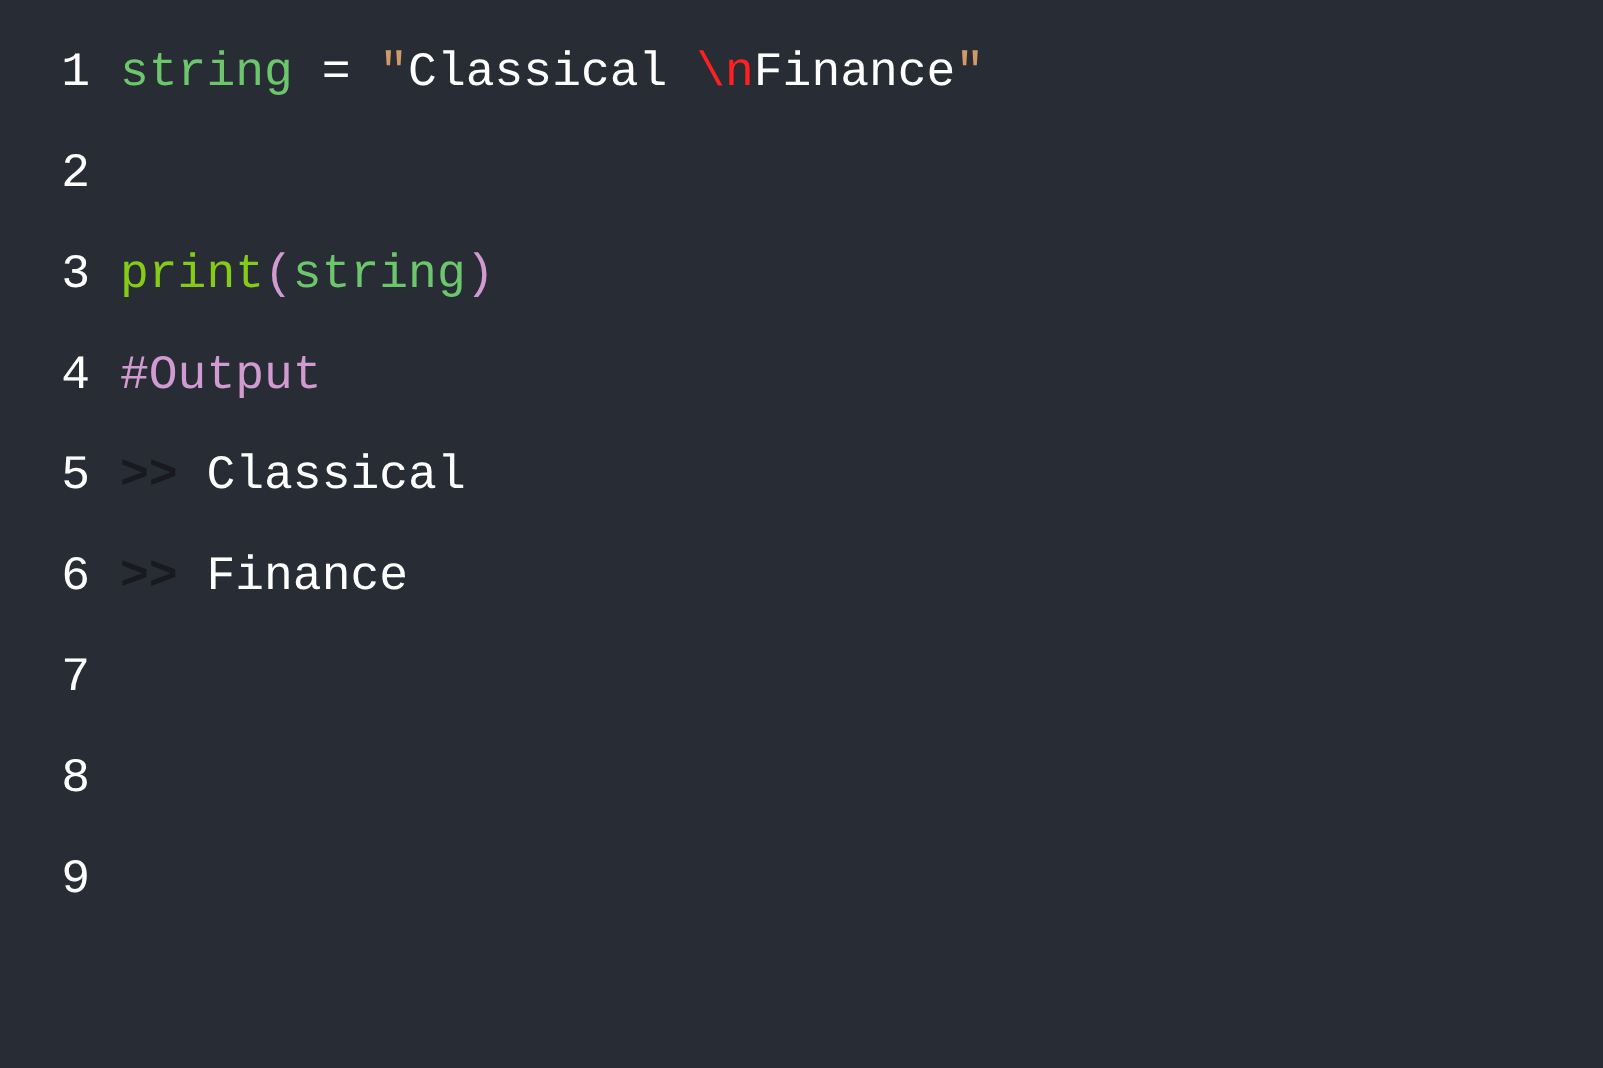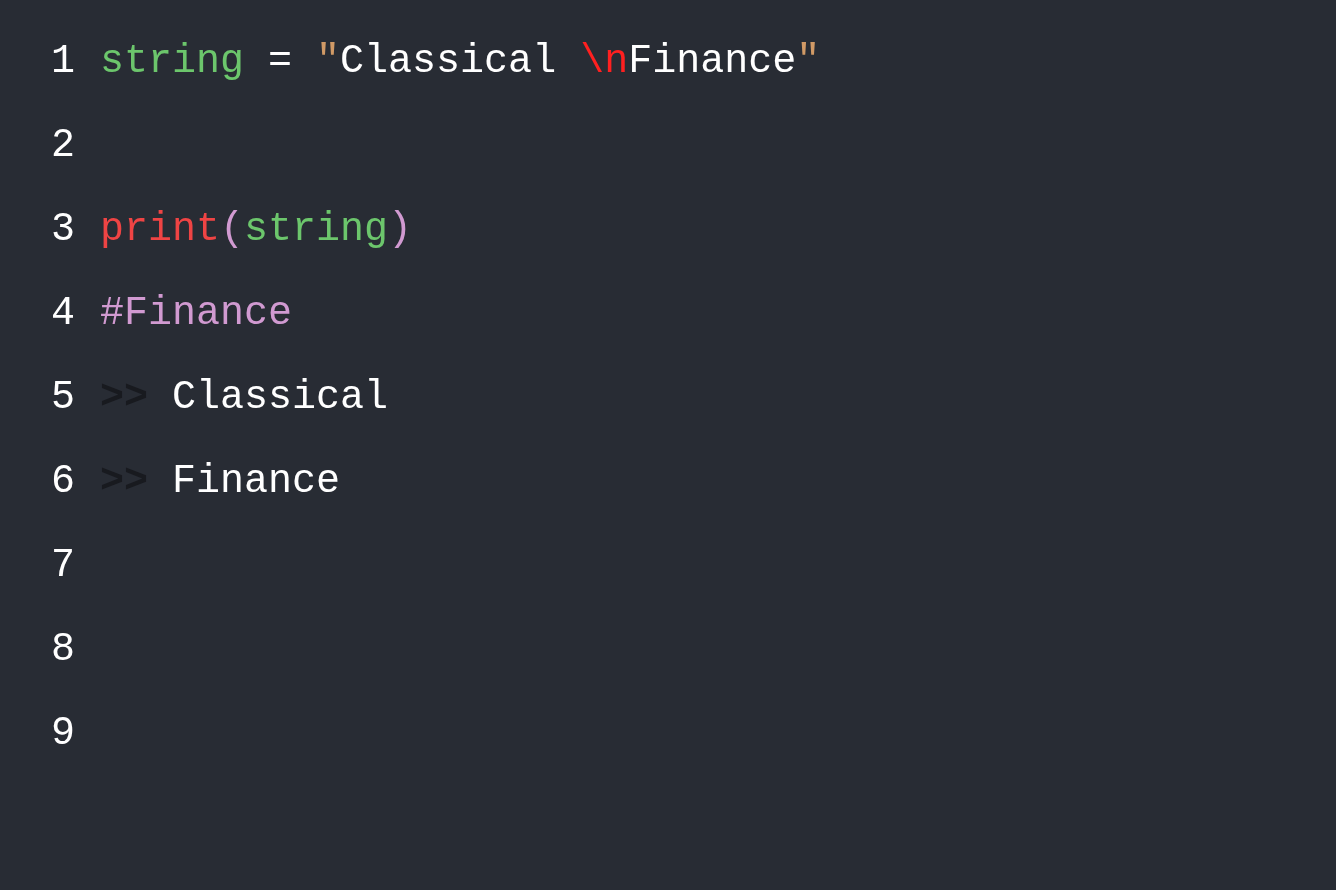--- a/index.html
+++ b/index.html
@@ -52,21 +52,21 @@
     .tok-string {
       color: #ffffff;
     }
     .tok-quote {
       color: #d19a66;
     }
     .tok-escape {
       color: #ff2020;
     }
     .tok-func {
-      color: #ef4444;
+      color: #84cc16;
     }
     .tok-paren {
       color: #d19ad1;
     }
     .tok-arg {
       color: #6cc66c;
     }
     .tok-comment {
       color: #d19ad1;
     }
@@ -90,21 +90,21 @@
     <div>5</div>
     <div>6</div>
     <div>7</div>
     <div>8</div>
     <div>9</div>
   </div>
   <div class="code">
     <div class="line"><span class="tok-keyword">string</span><span> </span><span class="tok-operator">=</span><span> </span><span class="tok-quote">"</span><span class="tok-string">Classical </span><span class="tok-escape">\n</span><span class="tok-string">Finance</span><span class="tok-quote">"</span></div>
     <div class="line"></div>
     <div class="line"><span class="tok-func">print</span><span class="tok-paren">(</span><span class="tok-arg">string</span><span class="tok-paren">)</span></div>
-    <div class="line"><span class="tok-comment">#Finance</span></div>
+    <div class="line"><span class="tok-comment">#Output</span></div>
     <div class="line"><span class="tok-prompt">&gt;&gt;</span><span> </span><span class="tok-output">Classical </span></div>
     <div class="line"><span class="tok-prompt">&gt;&gt;</span><span> </span><span class="tok-output">Finance</span></div>
     <div class="line"></div>
     <div class="line"></div>
     <div class="line"></div>
     <div class="line"></div>
   </div>
 </div>
 
 </body></html>

